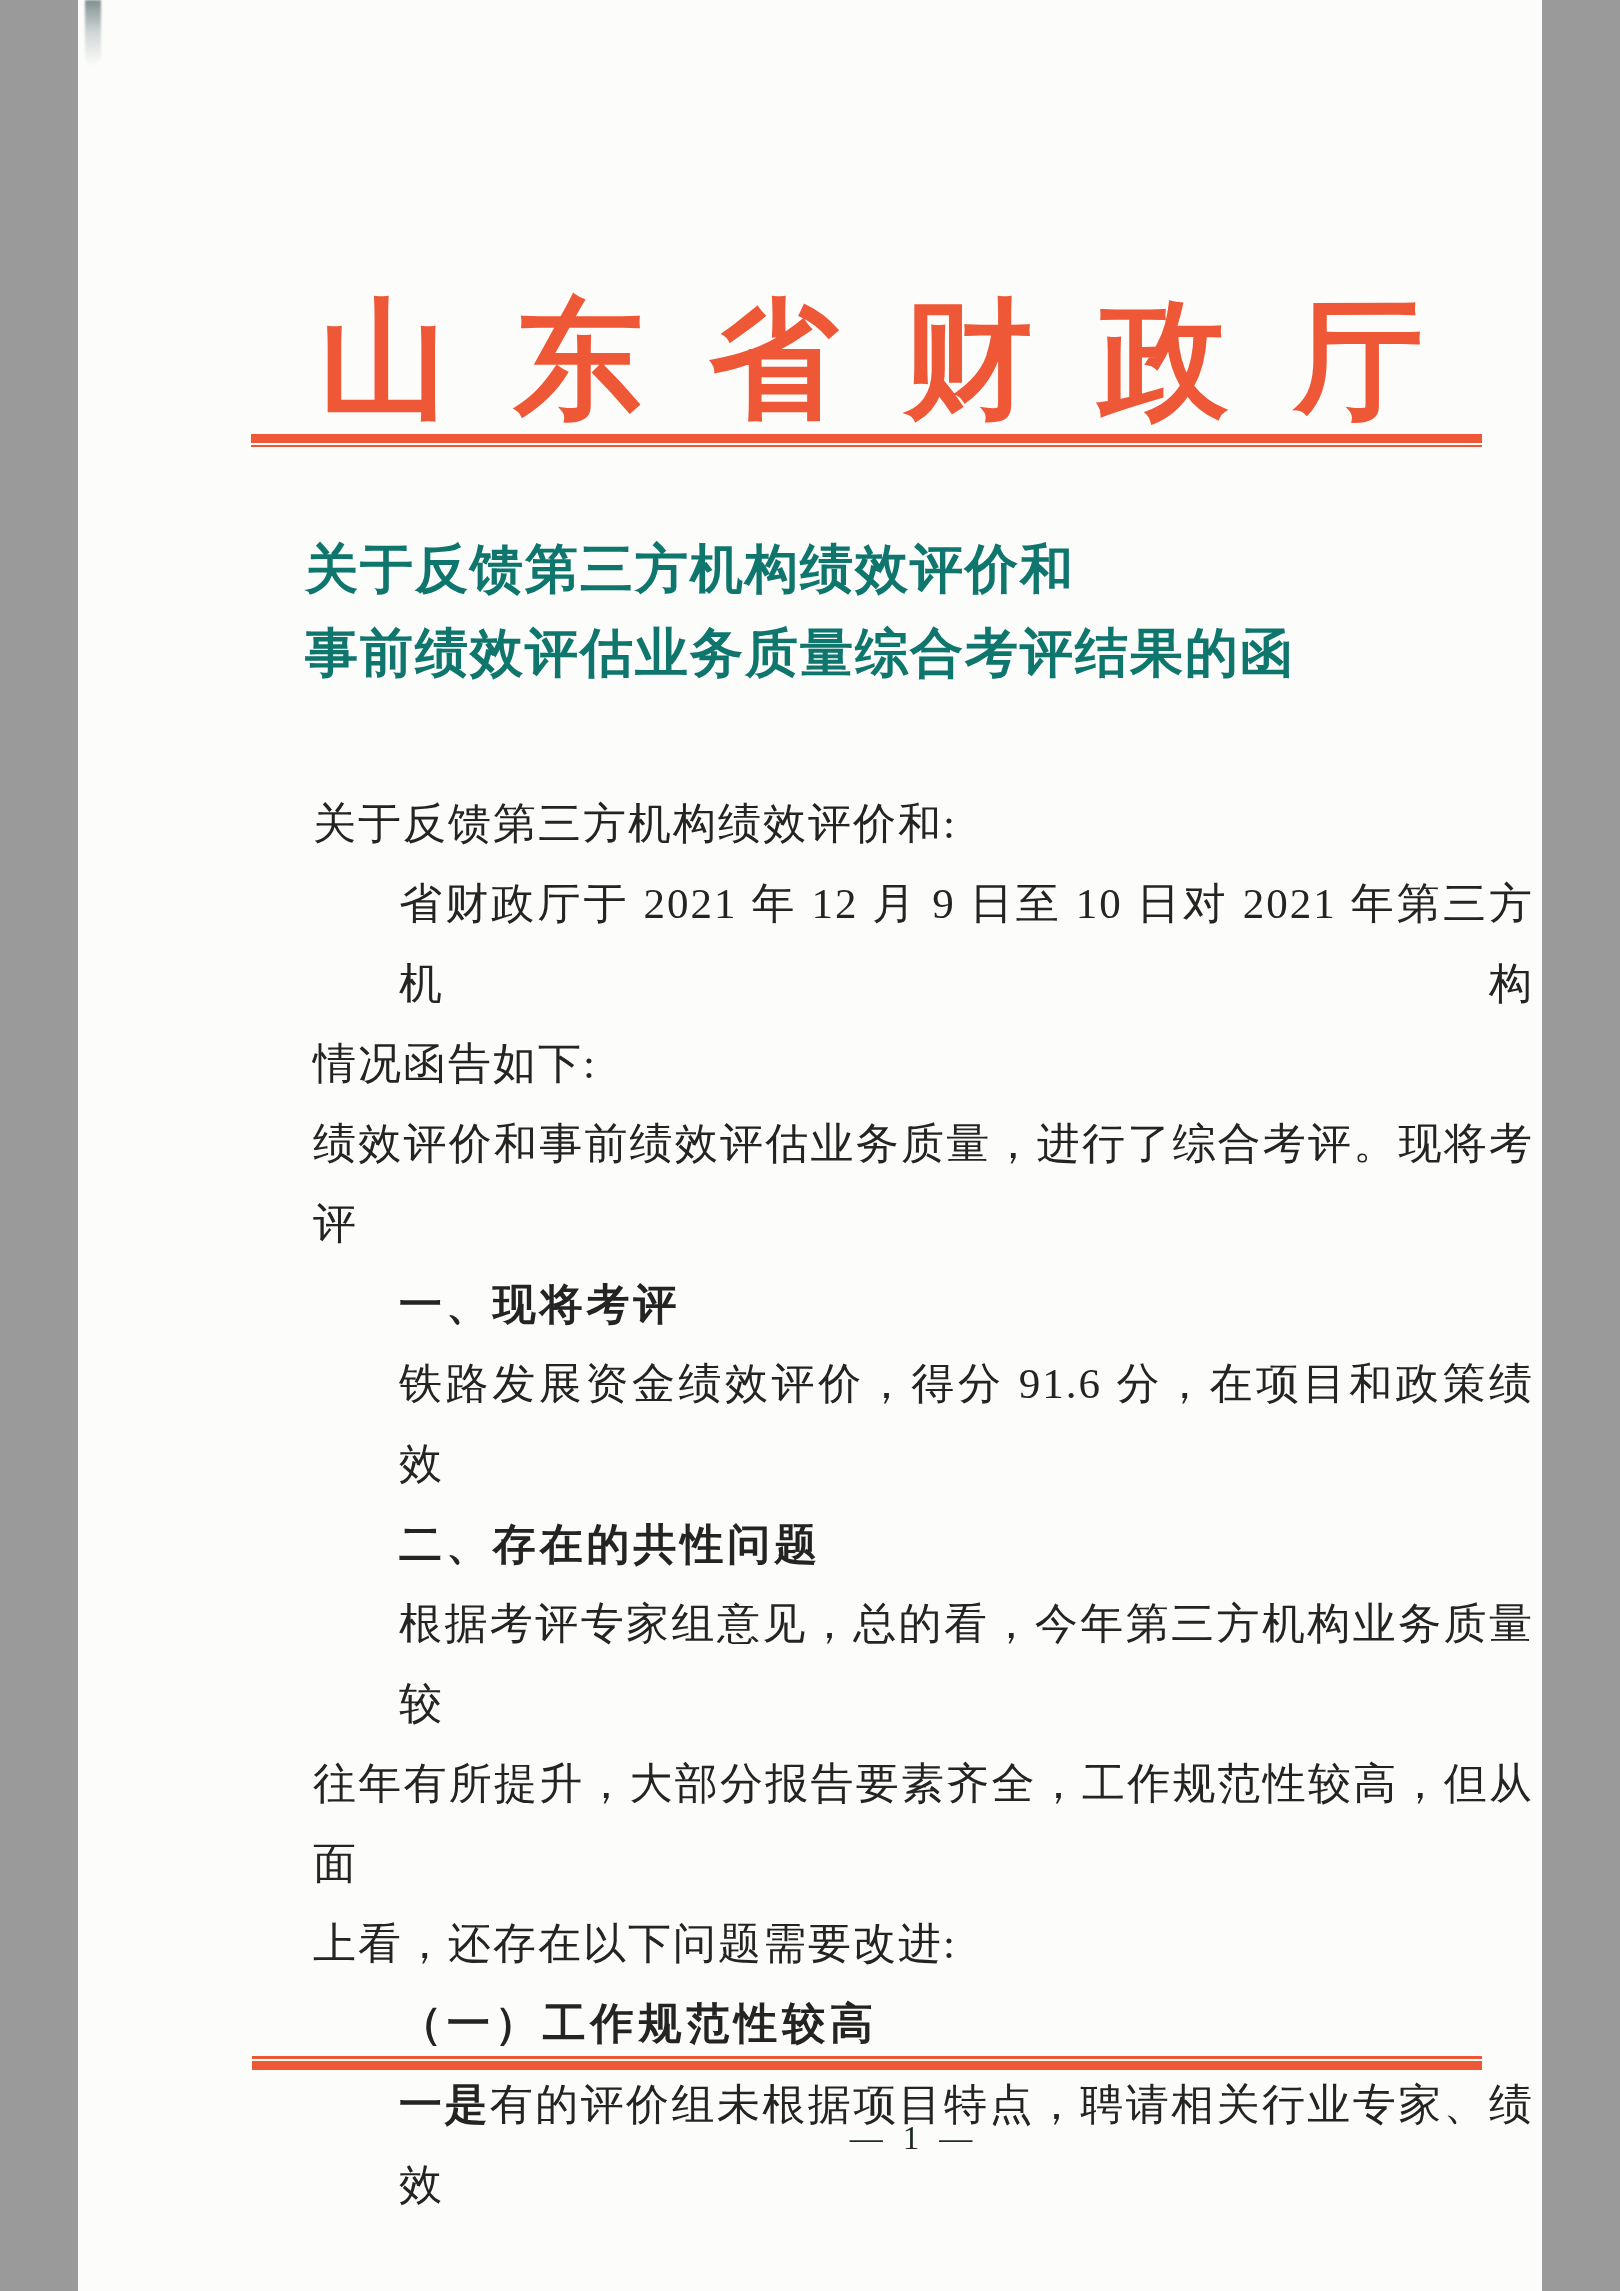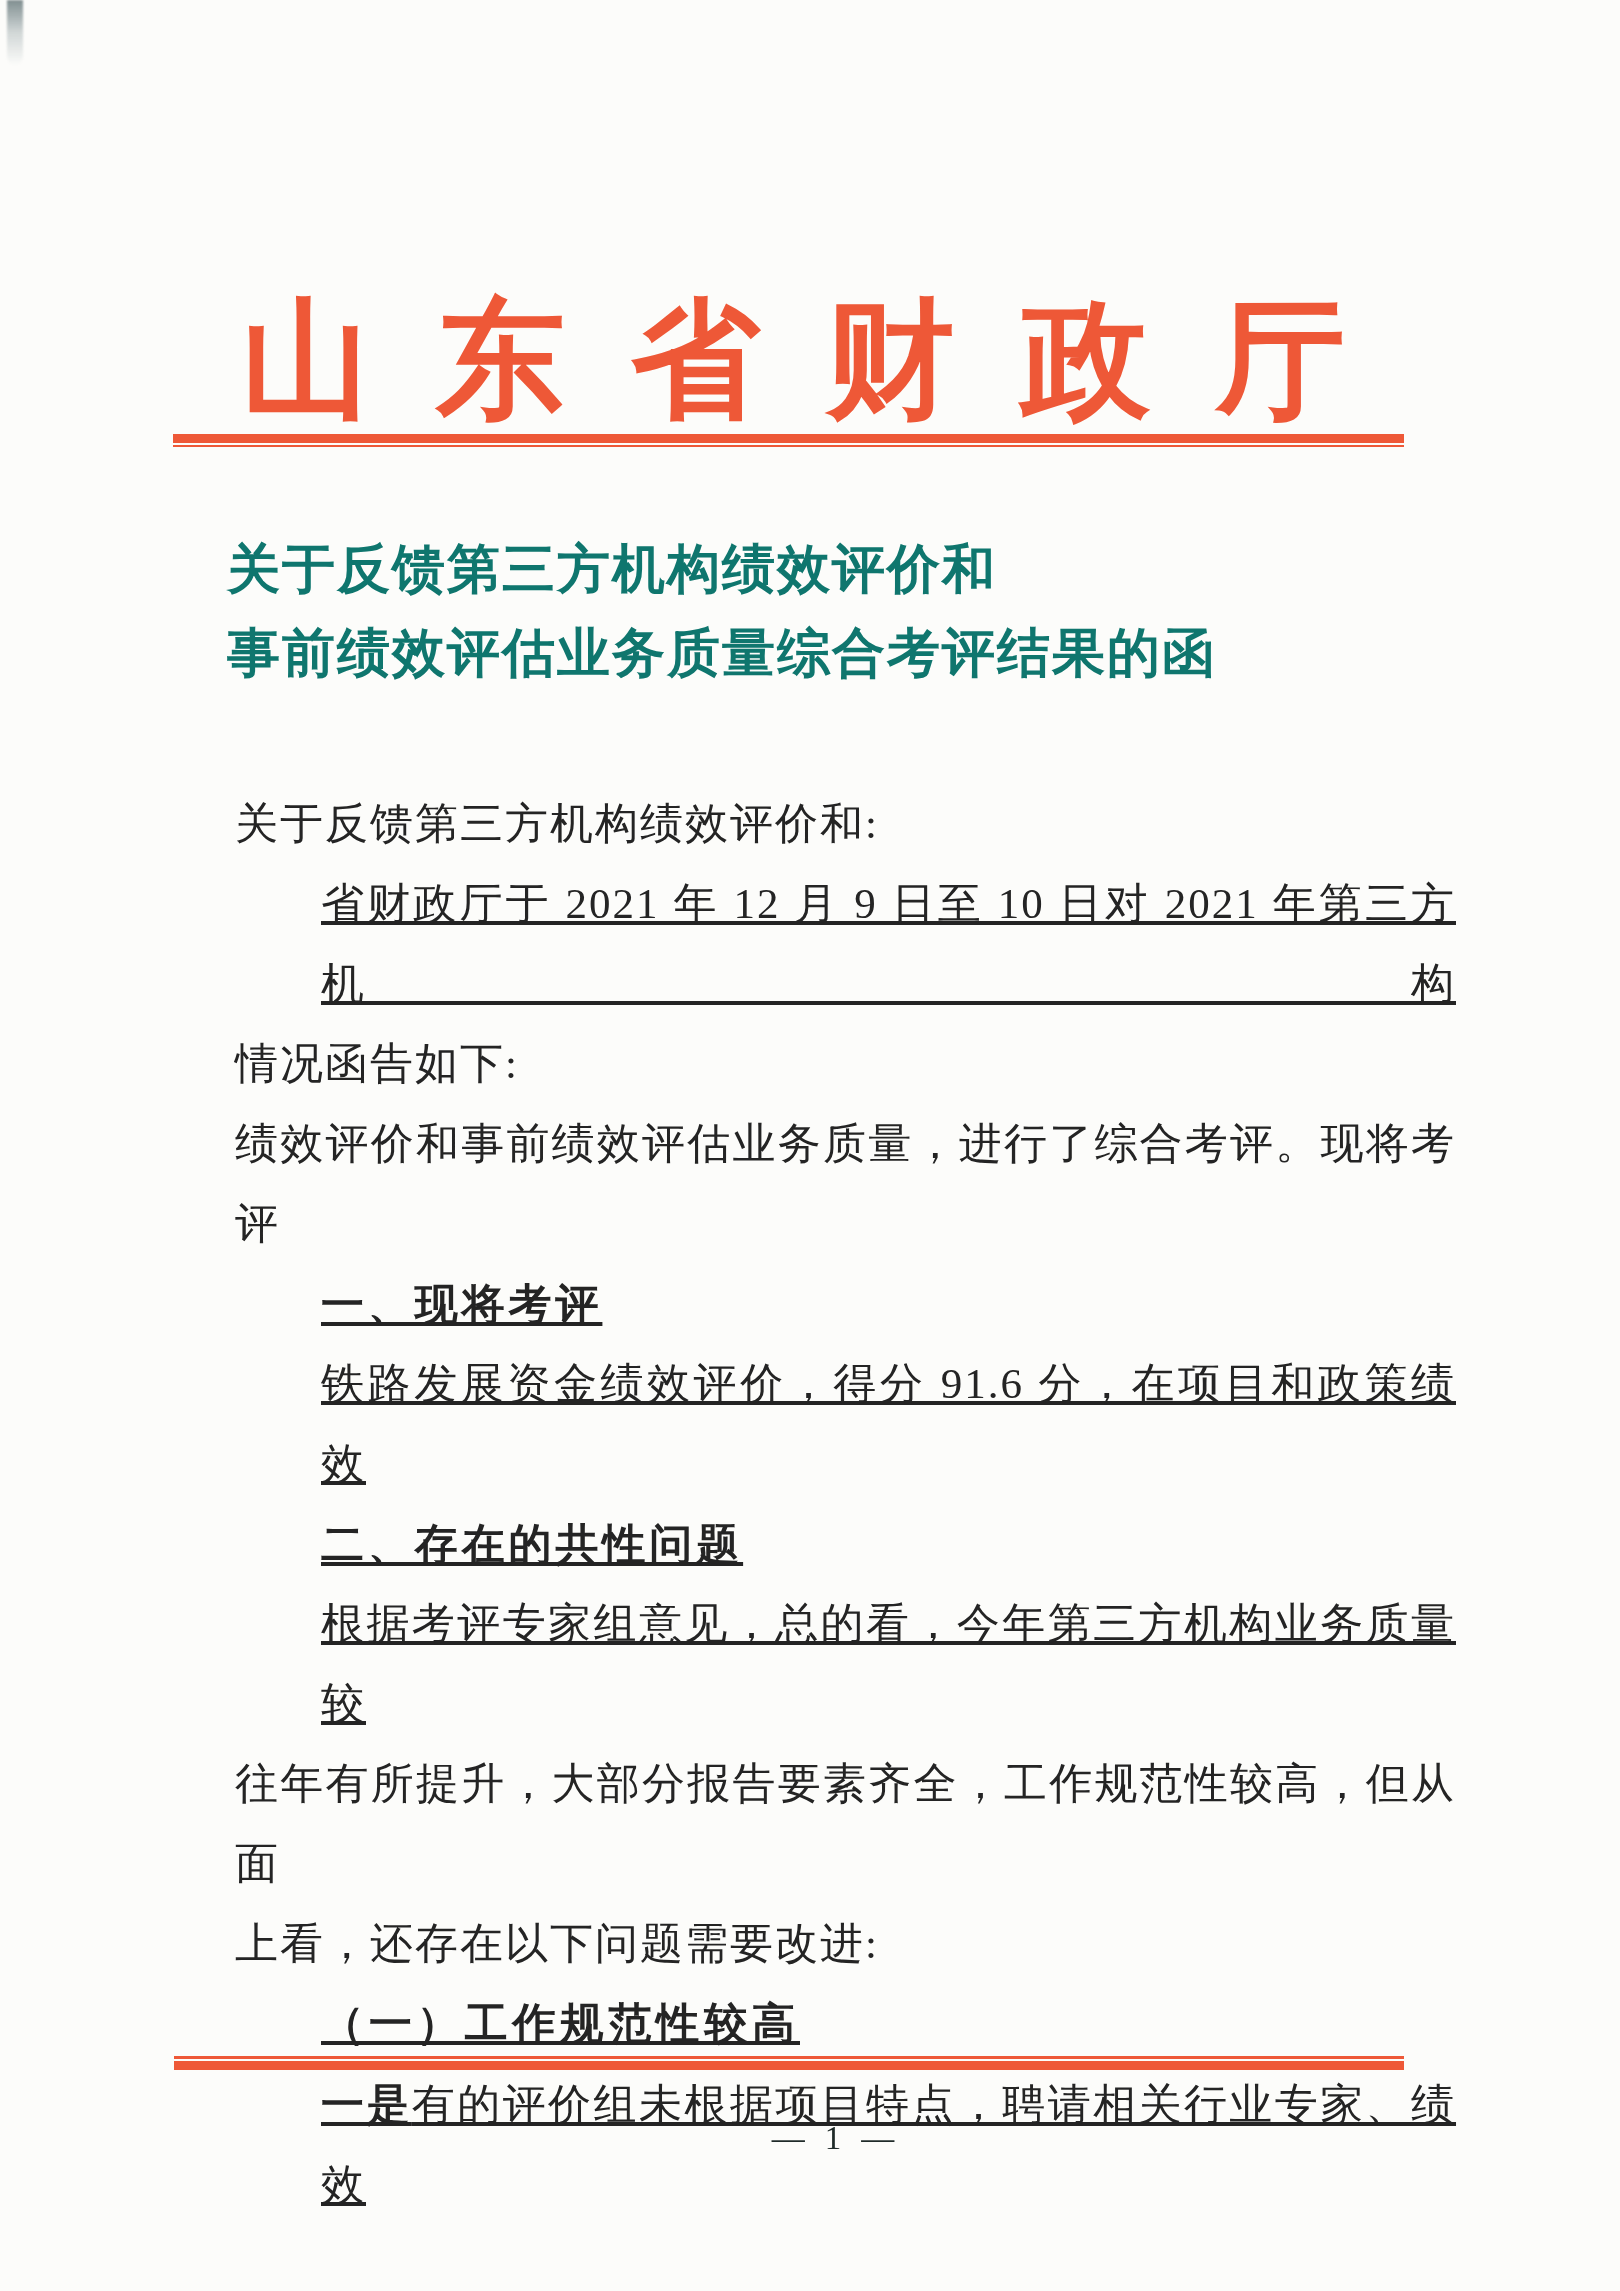--- a/index.html
+++ b/index.html
@@ -1,20 +1,20 @@
 <!DOCTYPE html>
 <html style="--red: #ee5837;"><head>
 <meta charset="utf-8">
 <style>
   :root { --red:#ee5837; --ink:#242424; }
   html,body { margin:0; padding:0; }
   body { background:#9a9a9a; font-family:"Liberation Serif","DejaVu Serif",serif; }
 
   .page {
-    position:relative; width:1620px; height:2292px; margin:0 auto;
+    position:relative; width:1464px; height:2292px; margin:0 auto;
     background:#fcfcfa; overflow:hidden; color:var(--ink);
   }
 
   
   .smudge {
     position:absolute; left:6.9px; top:0; width:15.7px; height:65px;
     background:linear-gradient(180deg, rgba(62,84,88,.65) 0%, rgba(110,130,134,.30) 50%, rgba(160,175,178,0) 100%);
     filter:blur(1.2px); border-radius:0 0 7.8px 7.8px;
   }
 
@@ -41,21 +41,21 @@
     text-align:left; font-weight:700; color:#0f766e;
     font-size:53px; line-height:84px; letter-spacing:2px;
   }
 
   
   .body-text {
     position:absolute; left:235px; top:784px; width:1221px;
     font-size:43px; line-height:80px; letter-spacing:2px; color:var(--ink);
   }
   .line { white-space:nowrap; }
-  .line.indent { padding-left:86px;text-decoration:underline; }
+  .line.indent { padding-left:86px; }
   .line.justify { white-space:normal; text-align:justify; text-align-last:justify; }
   .line.heading-sans {
     font-family:"Liberation Sans","DejaVu Sans",sans-serif;
     font-weight:700; letter-spacing:3.9px;
   }
   .line.heading-kai { font-weight:700; letter-spacing:4.9px; }
   .prefix {
     font-weight:700;
     font-family:"Liberation Sans","DejaVu Sans",sans-serif;
     margin-top:12px;

